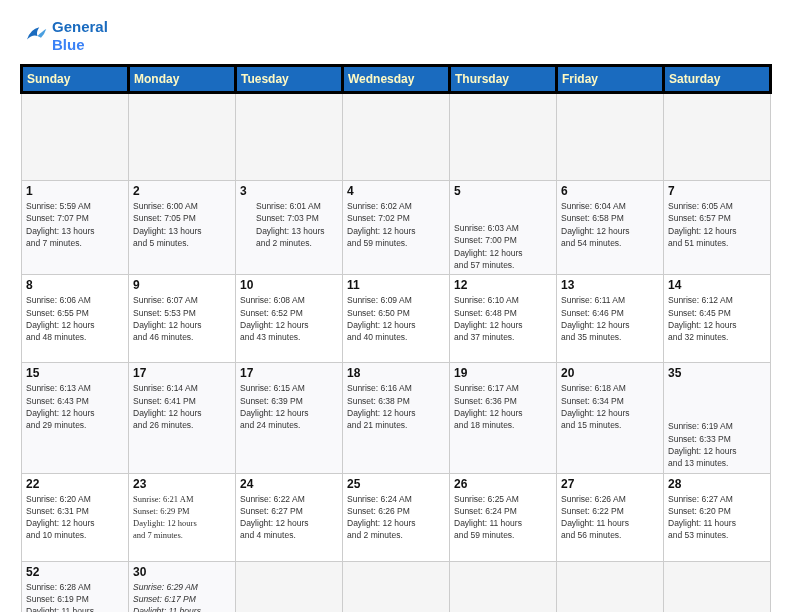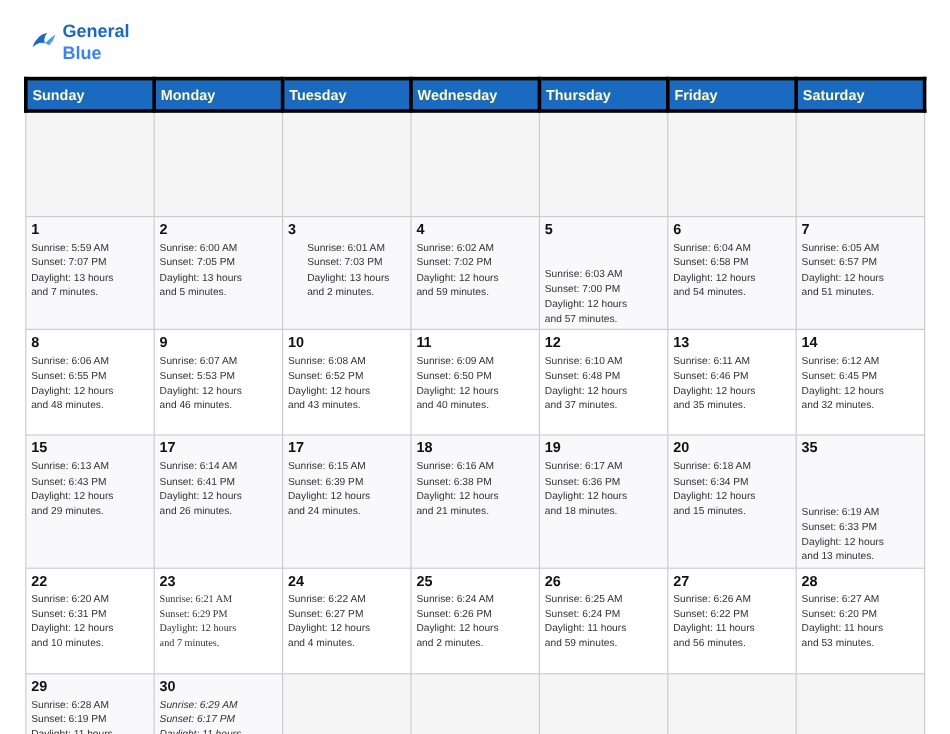--- a/index.html
+++ b/index.html
@@ -340,21 +340,21 @@
           <td>
             <span class="day-num">28</span>
             <div class="day-info" style="white-space: pre-line;">Sunrise: 6:27 AM
 Sunset: 6:20 PM
 Daylight: 11 hours
 and 53 minutes.</div>
           </td>
         </tr>
         <tr>
           <td>
-            <span class="day-num">29</span>
+            <span class="day-num">52</span>
             <div class="day-info" style="white-space: pre-line;">Sunrise: 6:28 AM
 Sunset: 6:19 PM
 Daylight: 11 hours
 and 50 minutes.</div>
           </td>
           <td>
             <span class="day-num">30</span>
             <div class="day-info" style="white-space: pre-line; font-style: italic;">Sunrise: 6:29 AM
 Sunset: 6:17 PM
 Daylight: 11 hours

